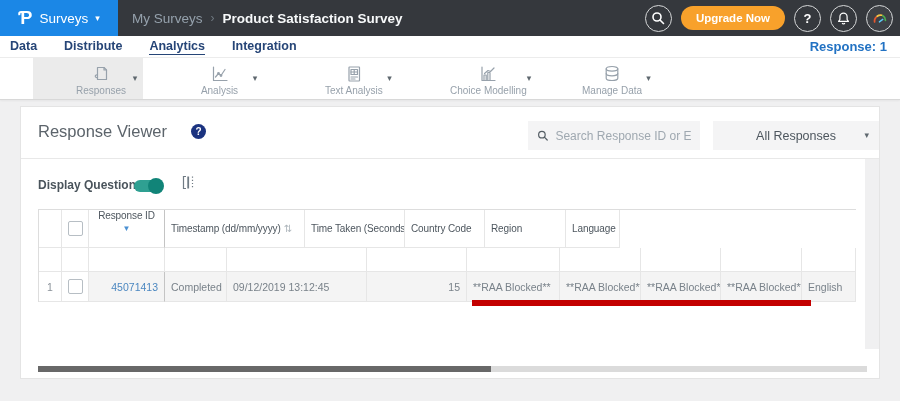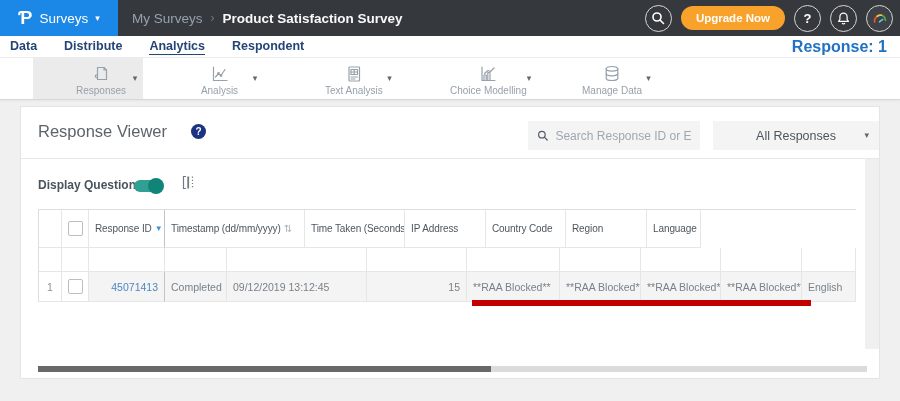--- a/index.html
+++ b/index.html
@@ -20,21 +20,21 @@
   .crumb-current { color:#F7F9FA; font-weight:600; }
   .topbar-right { margin-left:auto; display:flex; align-items:center; gap:9px; padding-right:7px; }
   .circle-btn { width:27px; height:27px; border:1.5px solid #D5D7D8; border-radius:50%; display:flex; align-items:center; justify-content:center; color:#fff; font-size:13px; font-weight:700; background:transparent; }
   .upgrade { height:24px; border-radius:12px; background:var(--upgrade,#F8A12B); color:#fff; font-size:11.5px; font-weight:700; display:flex; align-items:center; padding:0 15px; border:none; }
   .avatar { background:#3E4146; overflow:hidden; }
 
   
   .tabbar { position:absolute; left:0; top:36px; width:900px; height:22px; background:#fff; border-bottom:1px solid #ECECEC; display:flex; align-items:center; padding-left:10px; gap:27px; }
   .tab { font-size:12.5px; font-weight:600; color:var(--navy,#264577); border-bottom:1.5px solid transparent; padding-bottom:1px; cursor:pointer; }
   .tab.active { border-bottom-color:var(--navy,#264577); }
-  .response-count { margin-left:auto; padding-right:13px; font-size:16px; font-weight:600; color:#2272C3; }
+  .response-count { margin-left:auto; padding-right:13px; font-size:13px; font-weight:600; color:#2272C3; }
 
   
   .toolbar { position:absolute; left:0; top:58px; width:900px; height:42px; background:#fff; border-bottom:1px solid #D8D8D8; box-shadow:0 1px 2px rgba(0,0,0,0.05); }
   .tool-group { position:absolute; top:0; height:41px; display:flex; align-items:center; cursor:pointer;padding-left:42px; }
   .tool-group.active { background:#EBEBEB; }
   .tool-main { flex:1; display:flex; flex-direction:column; align-items:center; justify-content:center; gap:1px; padding-top:3px; }
   .tool-label { font-size:10px; color:#97A1AB; white-space:nowrap; }
   .tool-caret { color:#5F686F; width:16px; text-align:center; font-size:9px; }
 
   
@@ -117,21 +117,21 @@
           <path d="M7.9 11.2l3.2-2.4" stroke="#5BC8F5" stroke-width="1.3"></path>
         </svg>
       </span>
     </div>
   </div>
 
   <div class="tabbar">
     <span class="tab">Data</span>
     <span class="tab">Distribute</span>
     <span class="tab active">Analytics</span>
-    <span class="tab">Respondent</span>
+    <span class="tab">Integration</span>
     <span class="response-count">Response: 1</span>
   </div>
 
   <div class="toolbar">
     <div class="tool-group active" style="left:33px; width:110px;">
       <div class="tool-main">
         <svg width="20" height="20" viewBox="0 0 20 20" fill="none" stroke="#97A1AB" stroke-width="1.2" stroke-linecap="round" stroke-linejoin="round">
           <path d="M6.5 3.5h6.5l2.5 2.5v9.5h-9z"></path>
             <path d="M13 3.5V6h2.5"></path>
             <path d="M6.5 13.5c-2.3.5-3.1-1.9-1-2.6"></path>
@@ -221,33 +221,30 @@
           <line x1="12.5" y1="2.5" x2="12.5" y2="14.5" stroke-dasharray="1.2 2"></line>
       </svg>
     </span>
 
     <div class="tbl" id="tbl">
         <div class="row">
           <div class="cell th center" style="width: 23px;"></div>
           <div class="cell th center" style="width: 27px;">
             <span class="cbx"></span>
           </div>
-          <div class="cell th frozen-sep" style="width: 76px;">
+          <div class="cell th frozen-sep" style="width: 76px; flex-direction: column;">
             <span>Response ID</span>
             <span class="sort-desc"></span>
           </div>
           <div class="cell th" style="width: 140px;">
             <span>Timestamp (dd/mm/yyyy)</span>
             <span class="sort-both"></span>
           </div>
           <div class="cell th" style="width: 100px;">
             <span>Time Taken (Seconds)</span>
-          </div>
-          <div class="cell th" style="width: 81px;">
-            <span>IP Address</span>
           </div>
           <div class="cell th" style="width: 80px;">
             <span>Country Code</span>
           </div>
           <div class="cell th" style="width: 81px;">
             <span>Region</span>
           </div>
           <div class="cell th" style="width: 54px;">
             <span>Language</span>
           </div>

